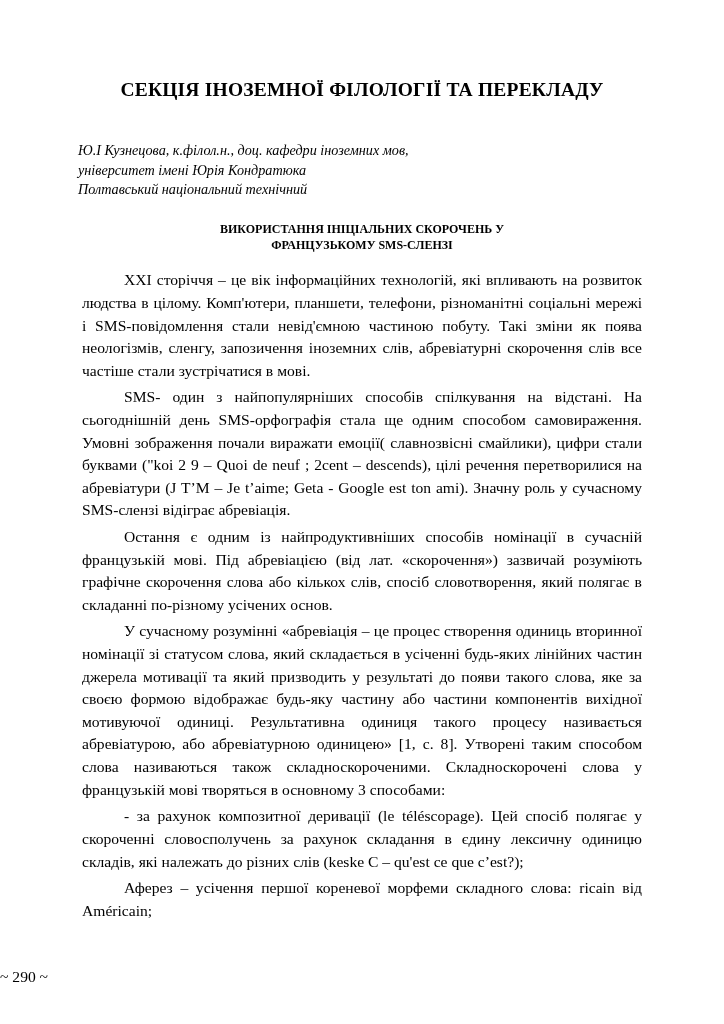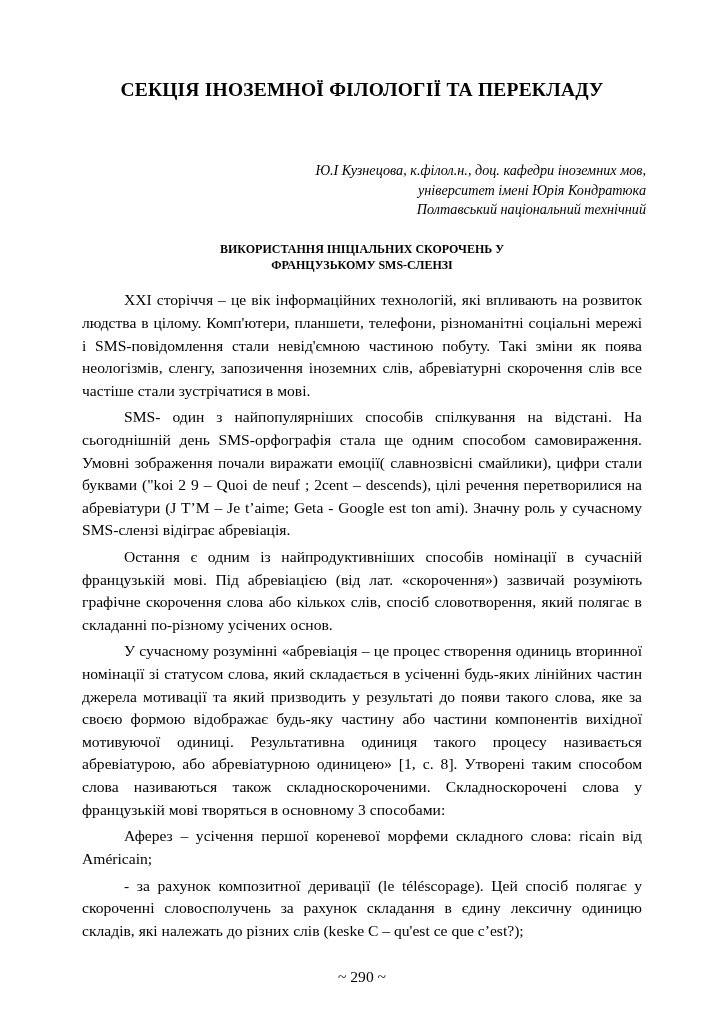--- a/index.html
+++ b/index.html
@@ -19,30 +19,30 @@
     width: 724px;
     height: 1024px;
     box-sizing: border-box;
     padding: 78px 78px 24px 78px;
   }
   .section-title {
     text-align: center;
     font-size: 19.5px;
     font-weight: bold;
     letter-spacing: 0.2px;
-    margin: 0 0 60px 0;
+    margin: 0 0 40px 0;
     line-height: 1.2;
   }
   .udc {
     font-size: 15.5px;
     font-weight: bold;
     margin: 0 0 6px 0;
   }
   .authors {
-    text-align: right;
+    text-align: left;
     font-style: italic;
     font-size: 14.2px;
     line-height: 1.35;
     margin: 8px 0 22px 0;
   }
   .authors div {
     white-space: nowrap;
   }
   .article-title {
     text-align: center;
@@ -57,21 +57,21 @@
     text-indent: 42px;
     font-size: 15.6px;
     line-height: 1.45;
     hyphens: none;
   }
   .page-number {
     position: absolute;
     left: 0;
     right: 0;
     bottom: 38px;
-    text-align: center;
+    text-align: left;
     font-size: 15.6px;
   }
 </style>
 </head>
 <body>
 
 <div class="page">
 
   <h1 class="section-title">СЕКЦІЯ ІНОЗЕМНОЇ ФІЛОЛОГІЇ ТА ПЕРЕКЛАДУ</h1>
 
@@ -85,19 +85,19 @@
   <h2 class="article-title">
     <span>ВИКОРИСТАННЯ ІНІЦІАЛЬНИХ СКОРОЧЕНЬ У</span><br>
     <span>ФРАНЦУЗЬКОМУ SMS-СЛЕНЗІ</span>
   </h2>
 
   <div class="body-text">
     <p>XXI сторіччя – це вік інформаційних технологій, які впливають на розвиток людства в цілому. Комп'ютери, планшети, телефони, різноманітні соціальні мережі і SMS-повідомлення стали невід'ємною частиною побуту. Такі зміни як поява неологізмів, сленгу, запозичення іноземних слів, абревіатурні скорочення слів все частіше стали зустрічатися в мові.</p>
     <p>SMS- один з найпопулярніших способів спілкування на відстані. На сьогоднішній день SMS-орфографія стала ще одним способом самовираження. Умовні зображення почали виражати емоції( славнозвісні смайлики), цифри стали буквами ("koi 2 9 – Quoi de neuf ; 2cent – descends), цілі речення перетворилися на  абревіатури (J T’M – Je t’aime; Geta - Google est ton ami). Значну роль у сучасному SMS-слензі відіграє абревіація.</p>
     <p>Остання є одним із найпродуктивніших способів номінації в сучасній французькій мові. Під абревіацією  (від лат. «скорочення») зазвичай розуміють графічне скорочення слова або кількох слів, спосіб словотворення, який полягає в складанні по-різному усічених основ.</p>
     <p>У сучасному розумінні «абревіація – це процес створення одиниць вторинної номінації зі статусом слова, який складається в усіченні будь-яких лінійних частин джерела мотивації та який призводить у результаті до появи такого слова, яке за своєю формою відображає будь-яку частину або частини компонентів вихідної мотивуючої одиниці. Результативна одиниця такого процесу називається абревіатурою, або абревіатурною одиницею» [1, с. 8]. Утворені таким способом слова називаються також складноскороченими.  Складноскорочені  слова  у  французькій  мові творяться в основному 3 способами:</p>
+    <p>- за рахунок композитної деривації (le téléscopage). Цей спосіб полягає у скороченні словосполучень за рахунок складання в єдину лексичну одиницю складів, які належать до різних слів (keske C –  qu'est ce que c’est?);</p>
     <p>Аферез – усічення першої кореневої морфеми складного слова: ricain від Américain;</p>
-    <p>- за рахунок композитної деривації (le téléscopage). Цей спосіб полягає у скороченні словосполучень за рахунок складання в єдину лексичну одиницю складів, які належать до різних слів (keske C –  qu'est ce que c’est?);</p>
   </div>
 
   <div class="page-number">~ 290 ~</div>
 
 </div>
 
 </body></html>

